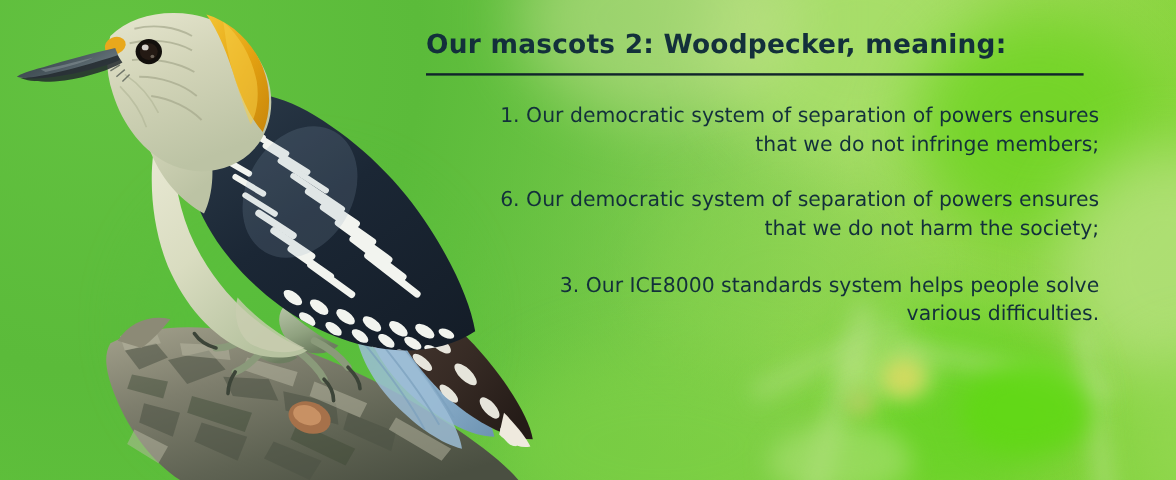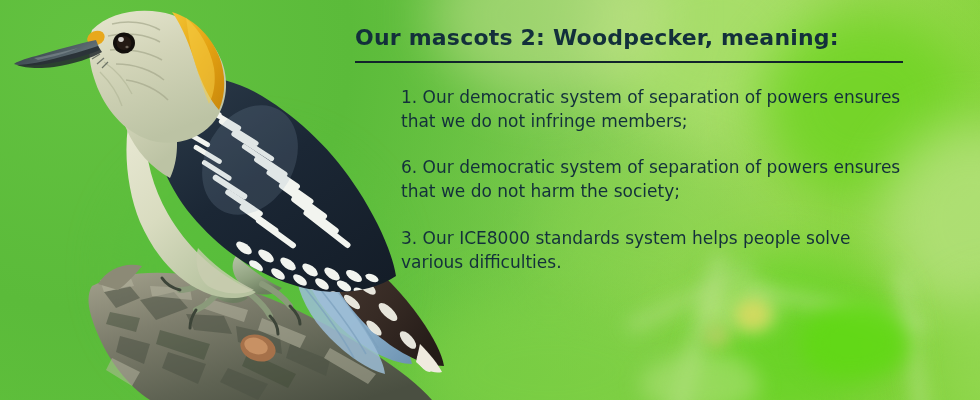--- a/index.html
+++ b/index.html
@@ -123,20 +123,21 @@
     margin-top: 22px;
     margin-left: 46px;
   }
   .point {
     font-family: "DejaVu Sans", sans-serif;
     font-size: 17px;
     line-height: 1.43;
     color: #13303b;
     margin-bottom: 22px;
     max-width: 515px;
+    text-align: right;
   }
   .point:last-child { margin-bottom: 0; }
 </style>
 </head>
 <body>
 
 <div class="banner">
 
   <div class="bg-layer">
     <div class="bg-base"></div>

